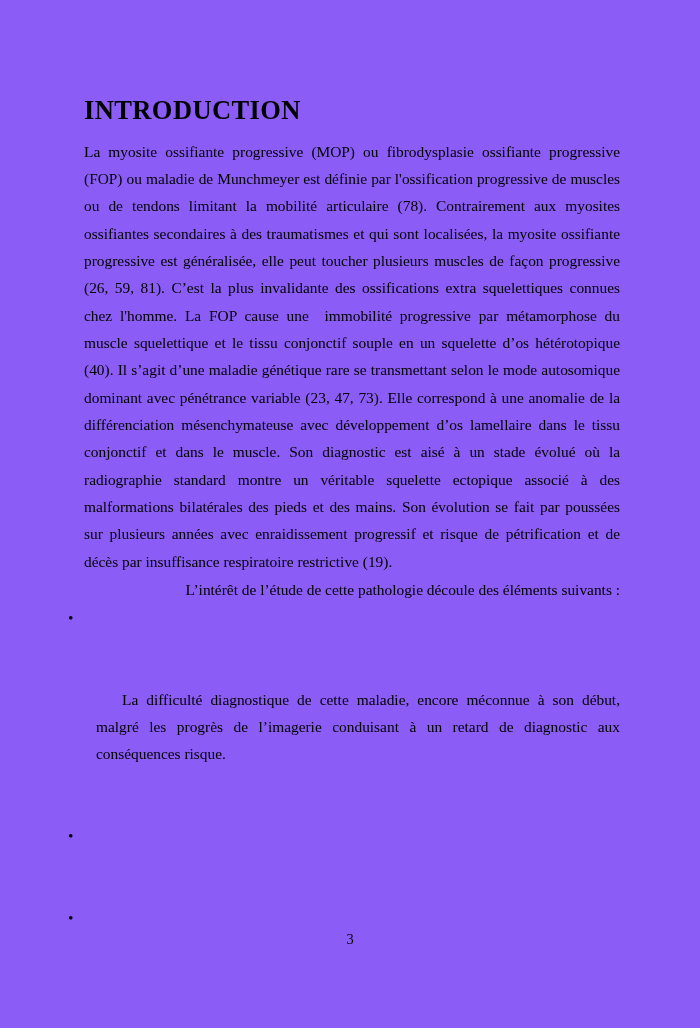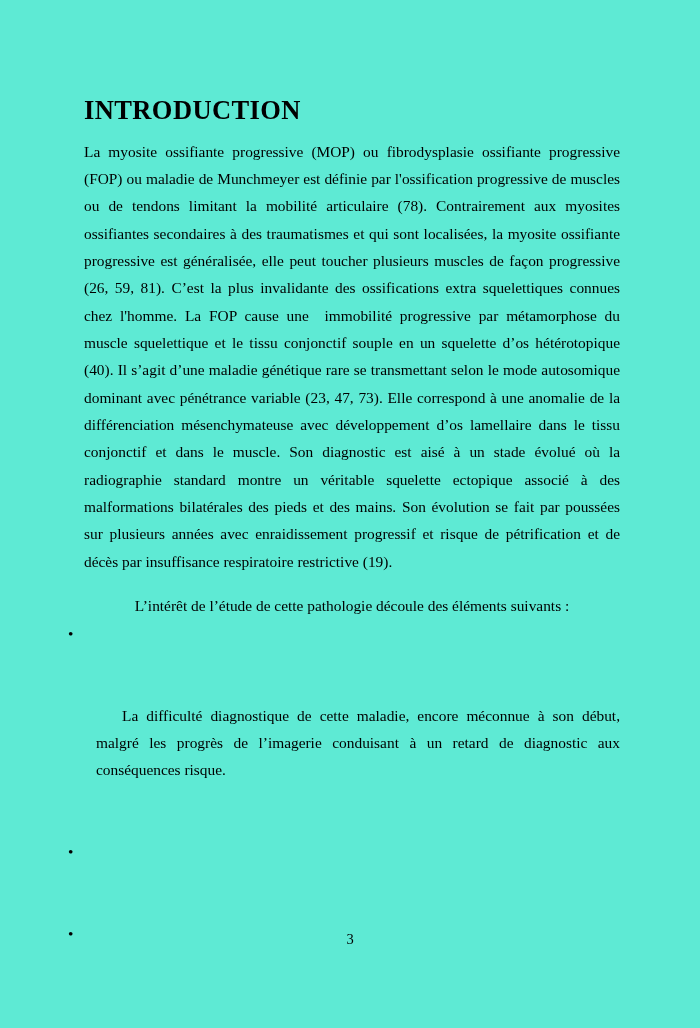--- a/index.html
+++ b/index.html
@@ -8,21 +8,21 @@
     background: #ffffff;
   }
   body {
     font-family: "Liberation Serif", "DejaVu Serif", serif;
     color: #000000;
   }
   .page {
     position: relative;
     width: 700px;
     height: 1028px;
-    background: #5eead4;
+    background: #8b5cf6;
     overflow: hidden;
   }
   .content {
     position: absolute;
     left: 84px;
     top: 96px;
     width: 536px;
   }
   .doc-title {
     font-size: 26.5px;
@@ -39,22 +39,22 @@
     text-align: justify;
     text-justify: inter-word;
     margin: 0;
     hyphens: none;
     white-space: pre-wrap;
   }
   .par-lead {
     margin-top: 12px;
   }
   .par-intro-list {
-    margin-top: 17px;
-    text-align: center;
+    margin-top: 1px;
+    text-align: right;
   }
   .bullet-list {
     list-style: none;
     margin: 0;
     padding: 0;
   }
   .bullet-item {
     position: relative;
     font-size: 15.4px;
     line-height: 27.35px;

